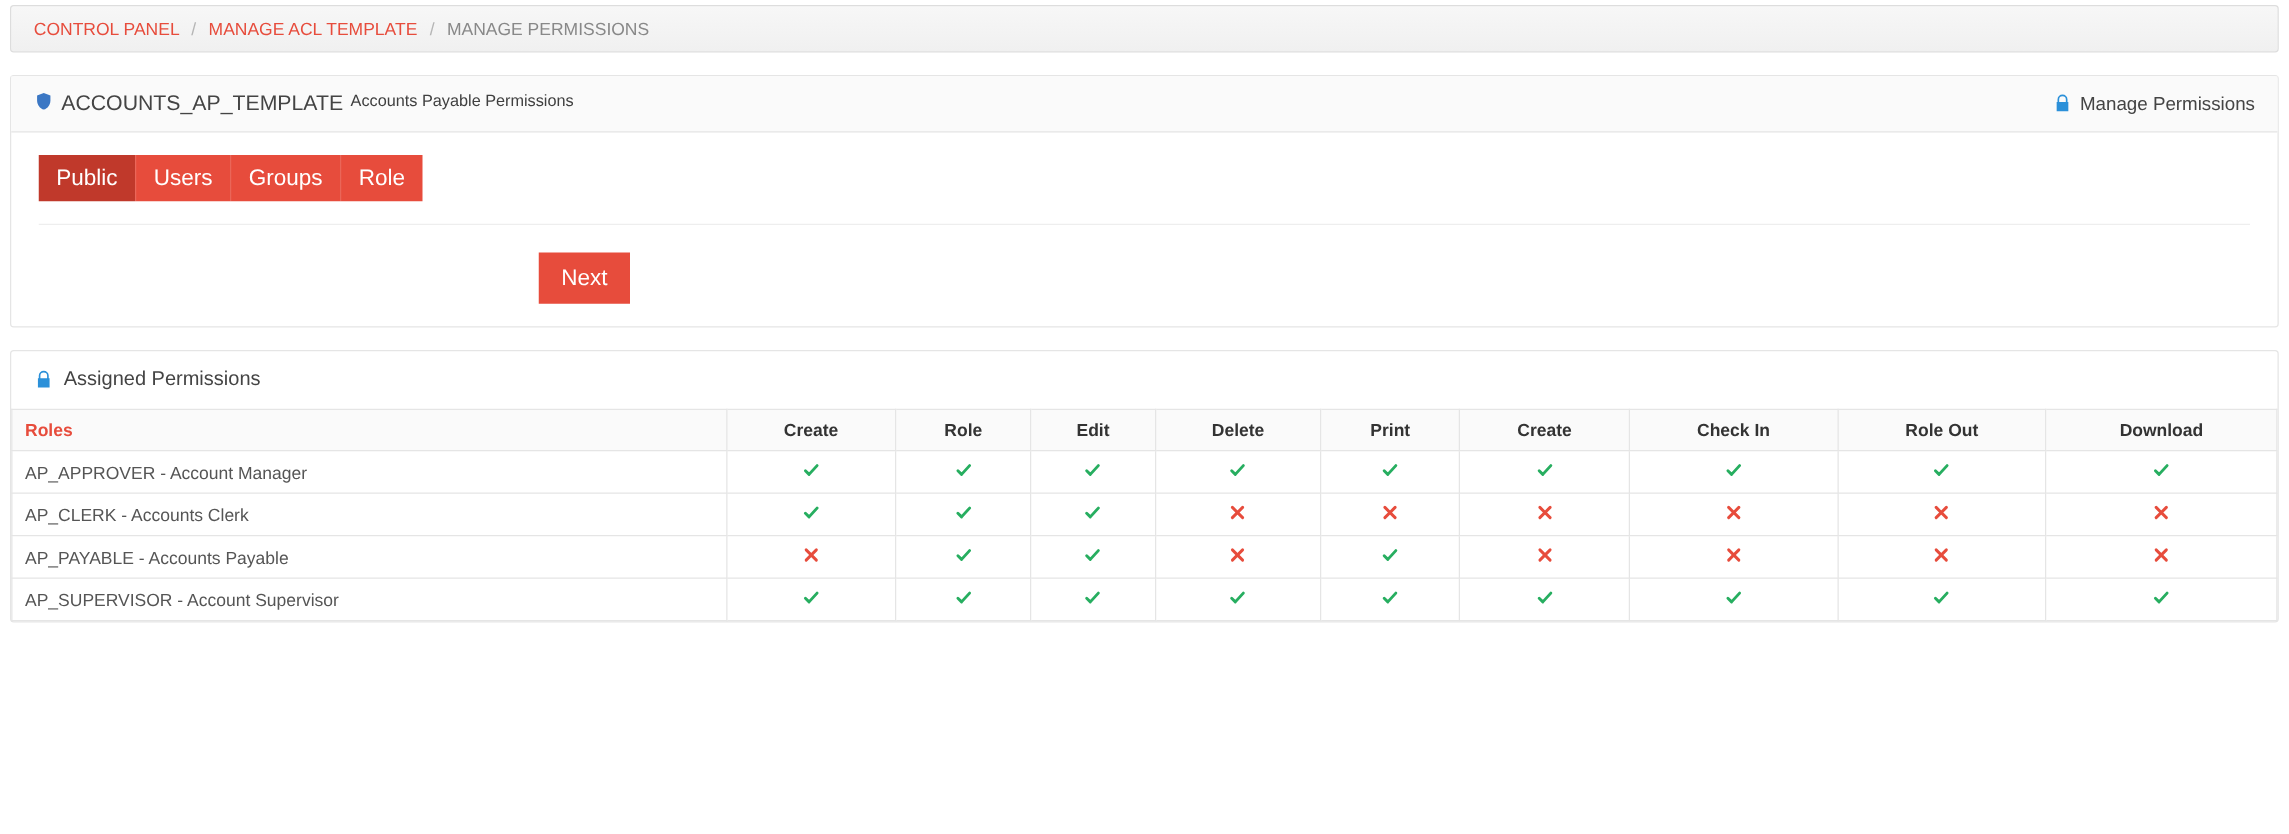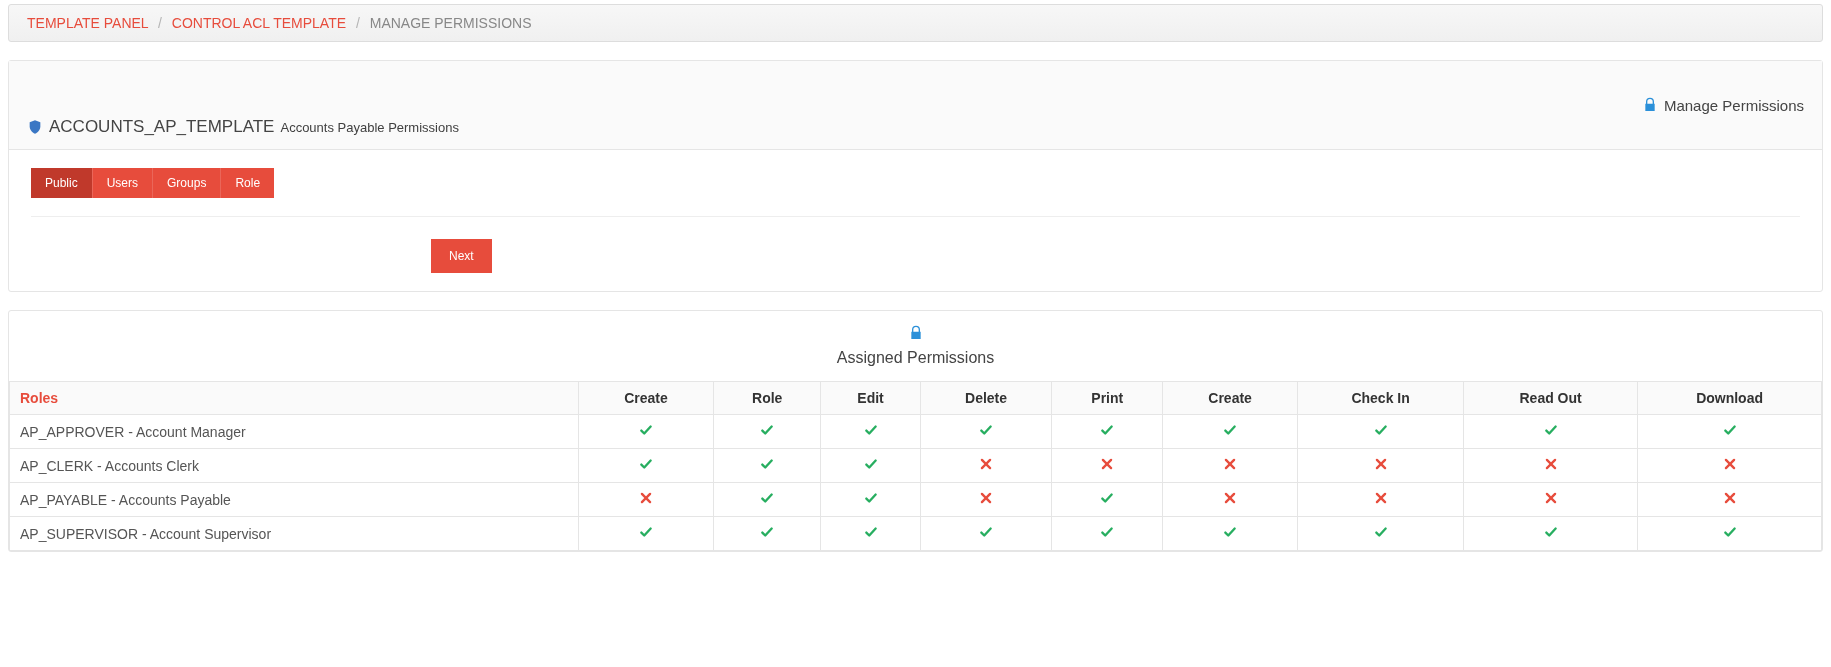--- a/index.html
+++ b/index.html
@@ -27,45 +27,45 @@
     margin-bottom: 18px;
   }
   .panel-head {
     display: flex;
     justify-content: space-between;
     align-items: center;
     padding: 12px 18px;
     border-bottom: 1px solid #e5e5e5;
     background: #fafafa;
   }
-  .panel-head-left { display: flex; align-items: center; gap: 6px; margin-top: 44px; }
+  .panel-head-left { display: flex; align-items: flex-start; gap: 6px; }
   .title-main { font-size: 17px; color: #444; font-weight: 400; }
   .title-sub { font-size: 13px; color: #404040; }
   .panel-head-right { display: flex; align-items: center; gap: 6px; font-size: 15px; color: #444; }
   .shield-icon { color: #3b77c4; display:inline-flex; }
   .lock-icon { color: #2b90d9; display:inline-flex; }
   .panel-body { padding: 18px 22px; }
   .assign-row { display:flex; align-items:center; gap: 40px; padding-bottom: 18px; border-bottom:1px solid #eee; }
   .assign-label { width: 360px; color:#555; }
   .btn-group { display:flex; }
   .btn {
     background: #e74c3c;
     color: #fff;
     border: none;
     padding: 8px 14px;
-    font-size: 12px;
+    font-size: 18px;
     cursor: pointer;
   }
   .btn-group .btn + .btn { border-left: 1px solid rgba(255,255,255,0.15); }
   .btn.active { background: #c0392b; }
   .btn.next { margin-top: 22px; padding: 10px 18px; }
   .section-head {
     display:flex; align-items:center; gap:8px;
     padding: 14px 18px;
-    font-size: 16px; color:#444;flex-direction:column;
+    font-size: 16px; color:#444;
   }
   table.perm {
     width: 100%;
     border-collapse: collapse;
     font-size: 14px;
   }
   table.perm th, table.perm td {
     border: 1px solid #e5e5e5;
     padding: 8px 10px;
     text-align: center;
@@ -75,23 +75,23 @@
   table.perm th:first-child { color: #e74c3c; font-weight:700; }
   .check-icon { color:#27ae60; display:inline-flex; }
   .cross-icon { color:#e74c3c; display:inline-flex; font-weight:bold; }
   svg { width: 14px; height: 14px; vertical-align: middle; }
   .shield-icon svg, .lock-icon svg { width: 16px; height: 16px; }
 </style>
 </head>
 <body>
 
 <div class="breadcrumb">
-  <a href="#">TEMPLATE PANEL</a>
+  <a href="#">CONTROL PANEL</a>
   <span class="sep">/</span>
-  <a href="#">CONTROL ACL TEMPLATE</a>
+  <a href="#">MANAGE ACL TEMPLATE</a>
   <span class="sep">/</span>
   <span class="current">MANAGE PERMISSIONS</span>
 </div>
 
 <div class="panel">
   <div class="panel-head">
     <div class="panel-head-left">
       <span class="shield-icon">
         <svg viewBox="0 0 24 24" fill="currentColor">
             <path d="M12 2l8 3v6c0 5-3.4 9.7-8 11-4.6-1.3-8-6-8-11V5l8-3z"></path>
@@ -137,21 +137,21 @@
     <thead>
       <tr id="perm-head-row">
         <th>Roles</th>
       <th>Create</th>
           <th>Role</th>
           <th>Edit</th>
           <th>Delete</th>
           <th>Print</th>
           <th>Create</th>
           <th>Check In</th>
-          <th>Read Out</th>
+          <th>Role Out</th>
           <th>Download</th>
         </tr>
     </thead>
     <tbody id="perm-body">
         <tr>
           <td>AP_APPROVER - Account Manager</td>
           <td><span class="check-icon">
               <svg viewBox="0 0 24 24" fill="none" stroke="currentColor" stroke-width="4" stroke-linecap="round" stroke-linejoin="round">
                 <polyline points="4 13 9 18 20 6"></polyline>
               </svg>

